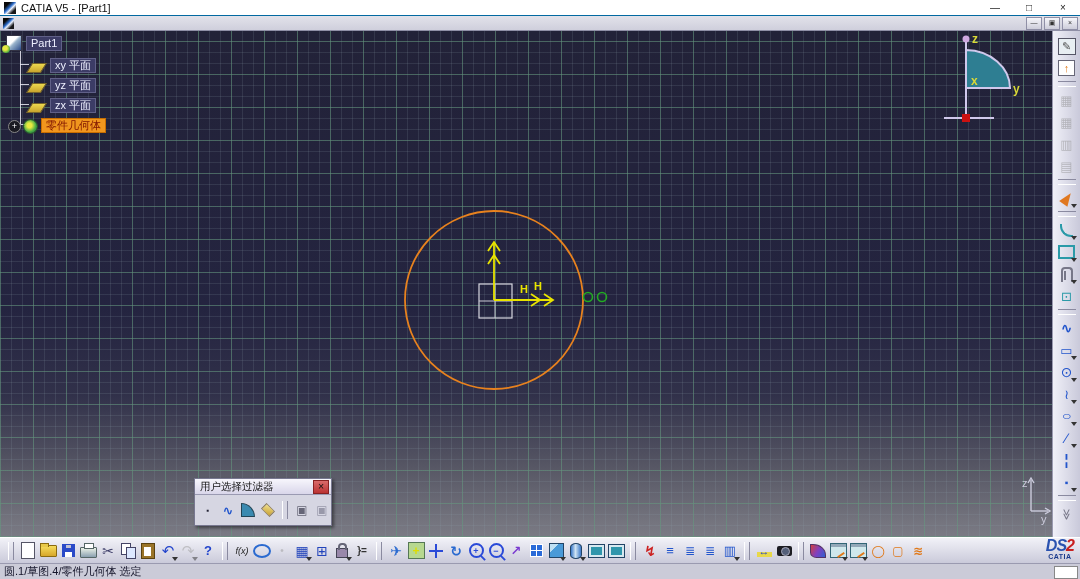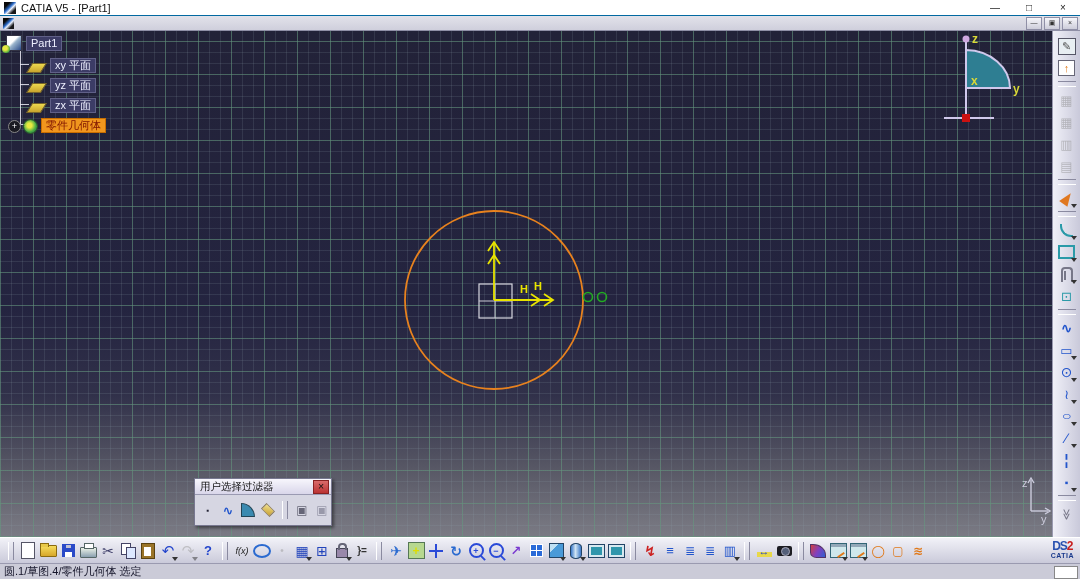--- a/index.html
+++ b/index.html
@@ -73,21 +73,21 @@
   
   #right-toolbar{position:absolute;right:0;top:0;width:28px;height:506px;
       background:linear-gradient(90deg,#f0f0f8,#c9c9da);border-left:1px solid #9a9ab0;box-sizing:border-box;
       display:flex;flex-direction:column;align-items:center;padding-top:4px;}
   #right-toolbar .tb{margin:1px 0;}
   
   #bottom-toolbar{position:absolute;left:0;top:537px;width:1080px;height:26px;
       background:linear-gradient(#f2f2f8,#cacada);border-top:1px solid #fff;box-sizing:border-box;
       display:flex;align-items:center;padding-left:4px;}
   #catia-logo{margin-left:auto;margin-right:6px;text-align:center;line-height:9px;position:relative;}
-  #logo-ds{font-weight:bold;font-size:12px;color:#2a52b0;letter-spacing:-1px;}
+  #logo-ds{font-style:italic;font-weight:bold;font-size:16px;color:#2a52b0;letter-spacing:-1px;}
   #logo-ds b{color:#c82020;}
   #logo-catia{display:block;font-weight:bold;font-size:7px;color:#1a3a8c;letter-spacing:.5px;}
   
   #statusbar{position:absolute;left:0;top:563px;width:1080px;height:16px;background:#cbcbd8;
       border-top:1px solid #9a9ab0;box-sizing:border-box;display:flex;align-items:flex-start;}
   #status-text{padding-left:4px;color:#15152a;}
   #command-input{position:absolute;right:2px;top:2px;width:22px;height:11px;background:#fff;
       border:1px solid #888;}
   
   .s-page{width:12px;height:15px;background:#fff;border:1px solid #556;}

